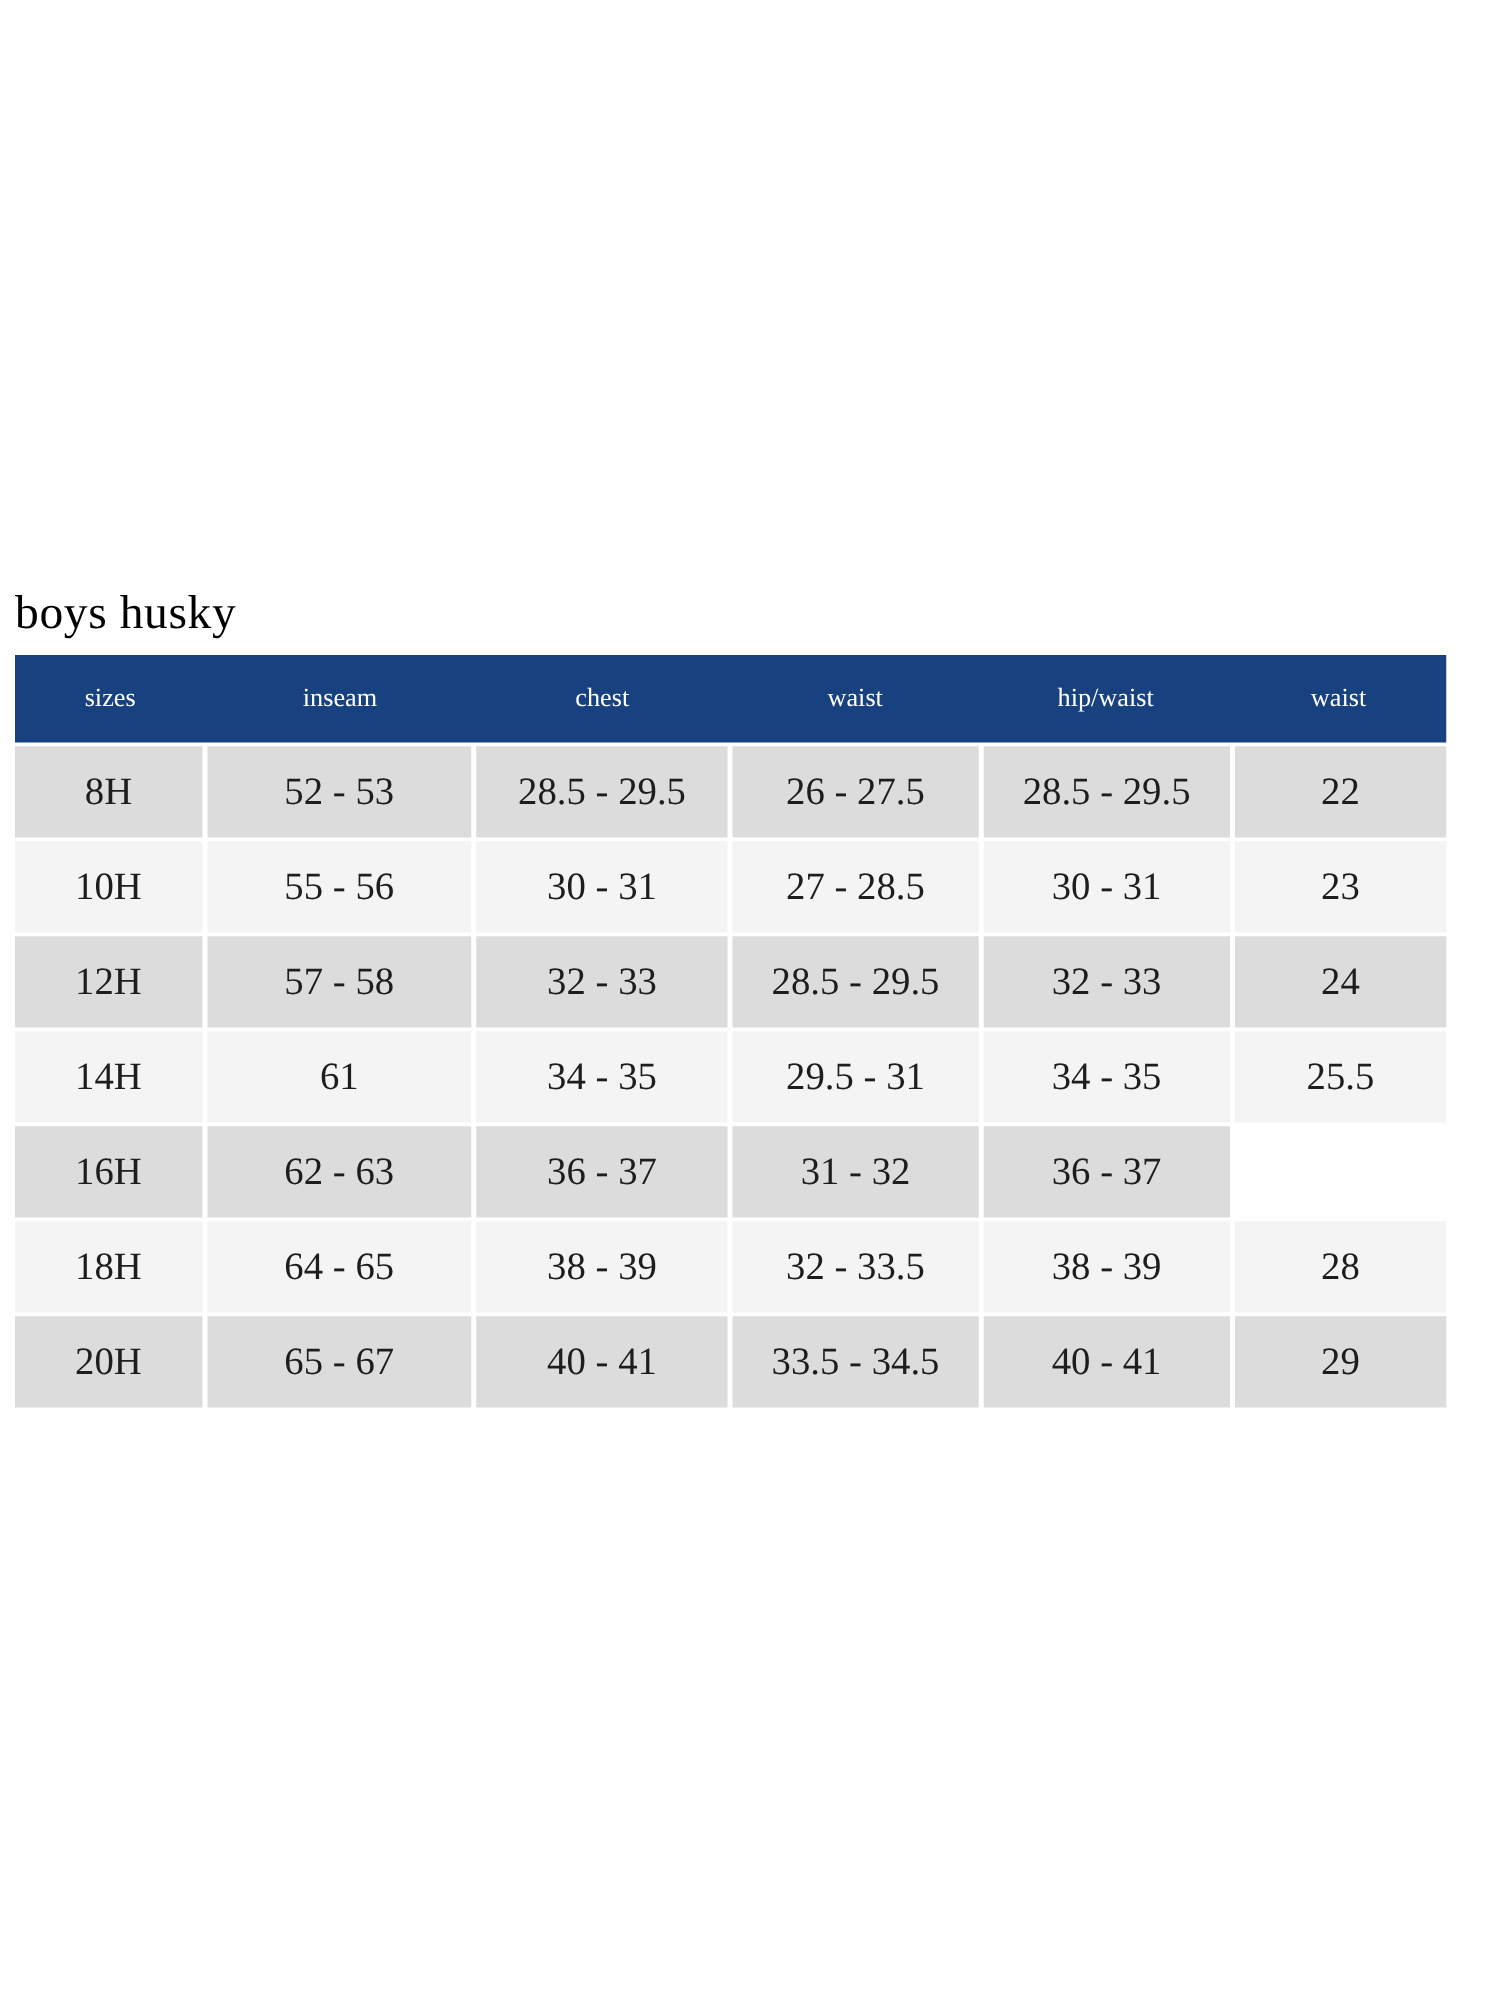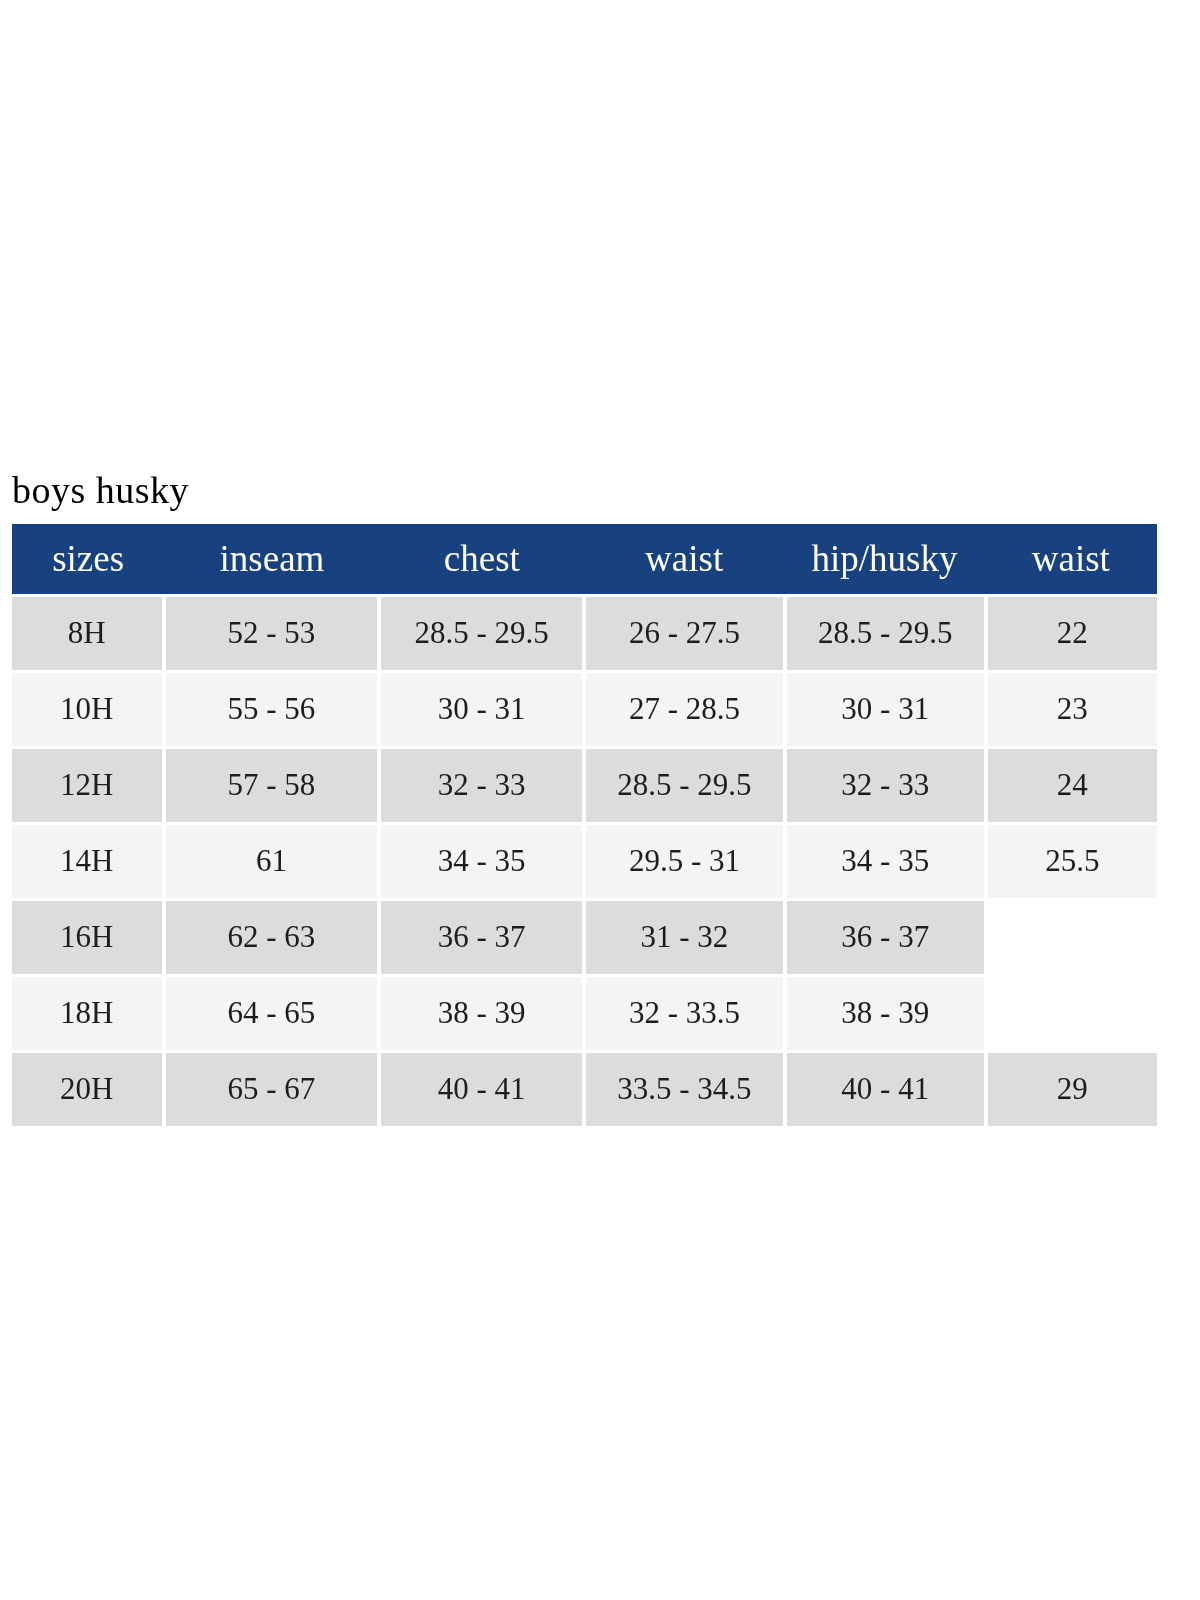--- a/index.html
+++ b/index.html
@@ -35,21 +35,21 @@
   .thead {
     display: grid;
     grid-template-columns: var(--cols);
     background: var(--header-bg, #17417f);
     height: 70px;
     align-items: center;
   }
   .th {
     text-align: center;
     color: var(--header-text, #ffffff);
-    font-size: 37px;
+    font-size: 21px;
     line-height: 1;
   }
   .tbody {
     width: 100%;
   }
   .tr {
     display: grid;
     grid-template-columns: var(--cols);
     column-gap: 4px;
     margin-top: 3px;
@@ -73,21 +73,21 @@
 
 <div class="content">
   <h2 class="chart-title">boys husky</h2>
 
   <div class="size-table">
     <div class="thead">
         <div class="th">sizes</div>
         <div class="th">inseam</div>
         <div class="th">chest</div>
         <div class="th">waist</div>
-        <div class="th">hip/husky</div>
+        <div class="th">hip/waist</div>
         <div class="th">waist</div>
       </div>
     <div class="tbody">
         <div class="tr">
           <div class="td">8H</div>
           <div class="td">52 - 53</div>
           <div class="td">28.5 - 29.5</div>
           <div class="td">26 - 27.5</div>
           <div class="td">28.5 - 29.5</div>
           <div class="td">22</div>
@@ -122,20 +122,21 @@
           <div class="td">36 - 37</div>
           <div class="td">31 - 32</div>
           <div class="td">36 - 37</div>
         </div>
         <div class="tr">
           <div class="td">18H</div>
           <div class="td">64 - 65</div>
           <div class="td">38 - 39</div>
           <div class="td">32 - 33.5</div>
           <div class="td">38 - 39</div>
+          <div class="td">28</div>
         </div>
         <div class="tr">
           <div class="td">20H</div>
           <div class="td">65 - 67</div>
           <div class="td">40 - 41</div>
           <div class="td">33.5 - 34.5</div>
           <div class="td">40 - 41</div>
           <div class="td">29</div>
         </div>
       </div>

